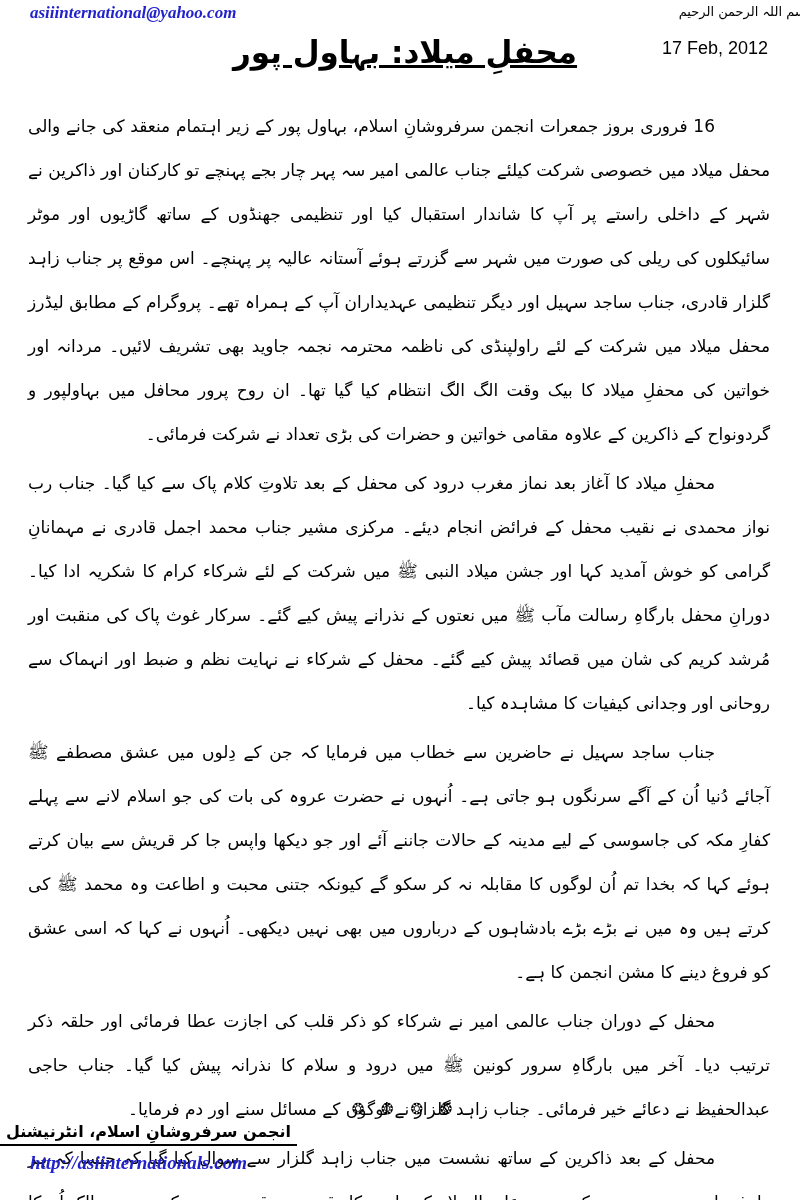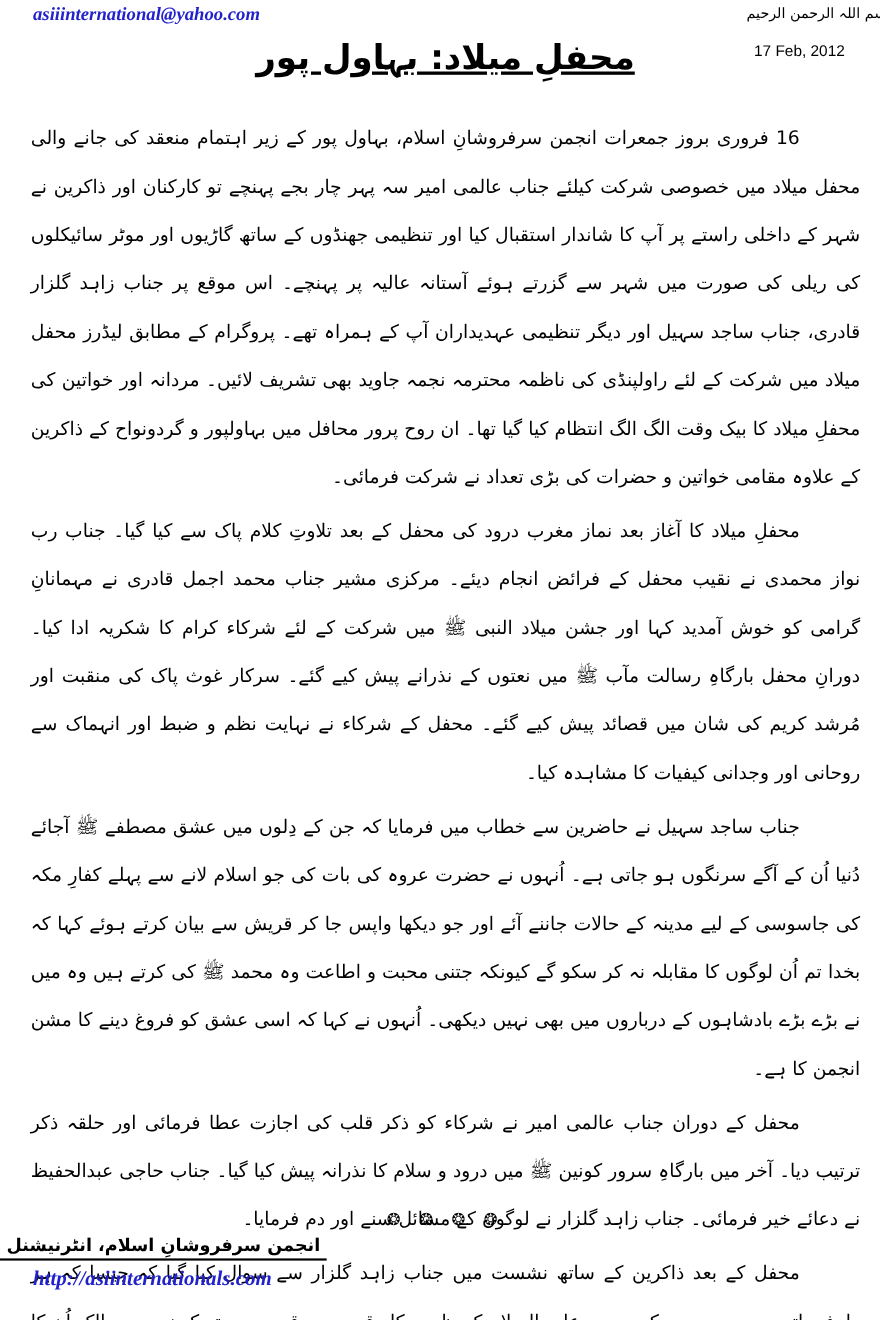--- a/index.html
+++ b/index.html
@@ -5,28 +5,28 @@
   html,body{margin:0;padding:0;background:#ffffff;}
   .page{position:relative;width:800px;height:1200px;background:#fff;overflow:hidden;
         font-family:"DejaVu Sans",sans-serif;color:#000;padding-left:10px;}
 
   
   .email-top{position:absolute;top:3px;left:30px;font-family:"Liberation Serif",serif;
              font-style:italic;font-weight:bold;font-size:17px;color:#2222cc;text-decoration:none;}
   .bismillah{position:absolute;top:4px;left:0;right:0;direction:rtl;
              font-size:13px;color:#000;}
   .doc-date{position:absolute;top:38px;right:42px;font-family:"Liberation Sans",sans-serif;
-            font-size:14px;color:#000;}
+            font-size:18px;color:#000;}
   .doc-title{position:absolute;top:34px;left:0;right:0;text-align:center;direction:rtl;
              font-size:31px;font-weight:bold;color:#000;text-decoration:underline;}
 
   
   .article{position:absolute;top:104px;left:28px;right:28px;direction:rtl;unicode-bidi:embed;
            text-align:justify;font-size:17px;line-height:44px;color:#000;}
-  .article p{margin:0 0 5px 0;text-indent:55px;}
+  .article p{margin:0 12px 5px 0;text-indent:55px;}
 
   
   .ornaments{position:absolute;top:1100px;left:0;right:0;text-align:center;
              font-size:15px;letter-spacing:6px;color:#000;}
   .org-line{position:absolute;top:1122px;left:0;right:0;text-align:left;direction:rtl;}
   .org-line span{display:inline-block;font-weight:bold;font-size:16px;
                  border-bottom:2px solid #000;padding:0 6px 3px 6px;}
   .footer-links{position:absolute;top:1152px;left:30px;right:30px;display:flex;
                 justify-content:space-between;align-items:baseline;}
   .footer-emails{font-family:"Liberation Serif",serif;font-style:italic;font-weight:bold;

